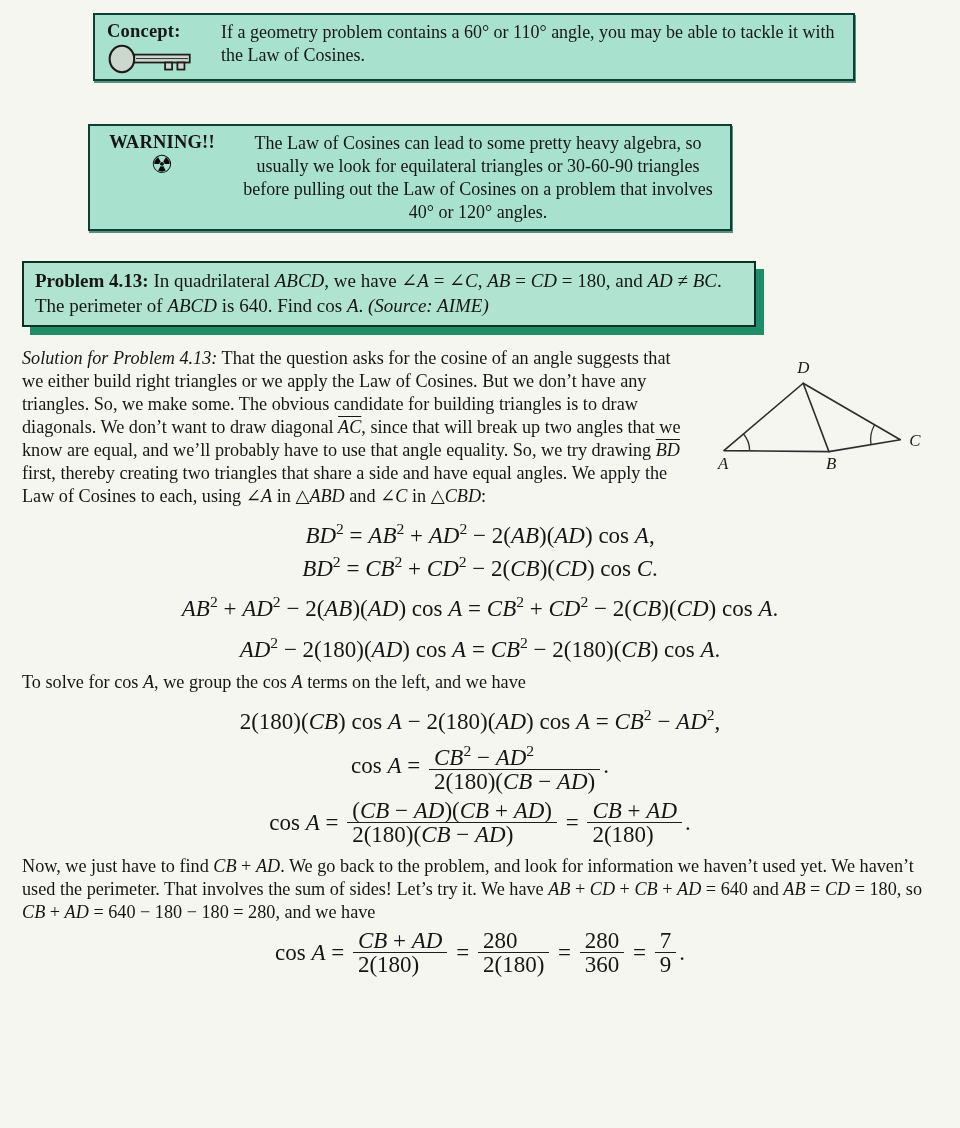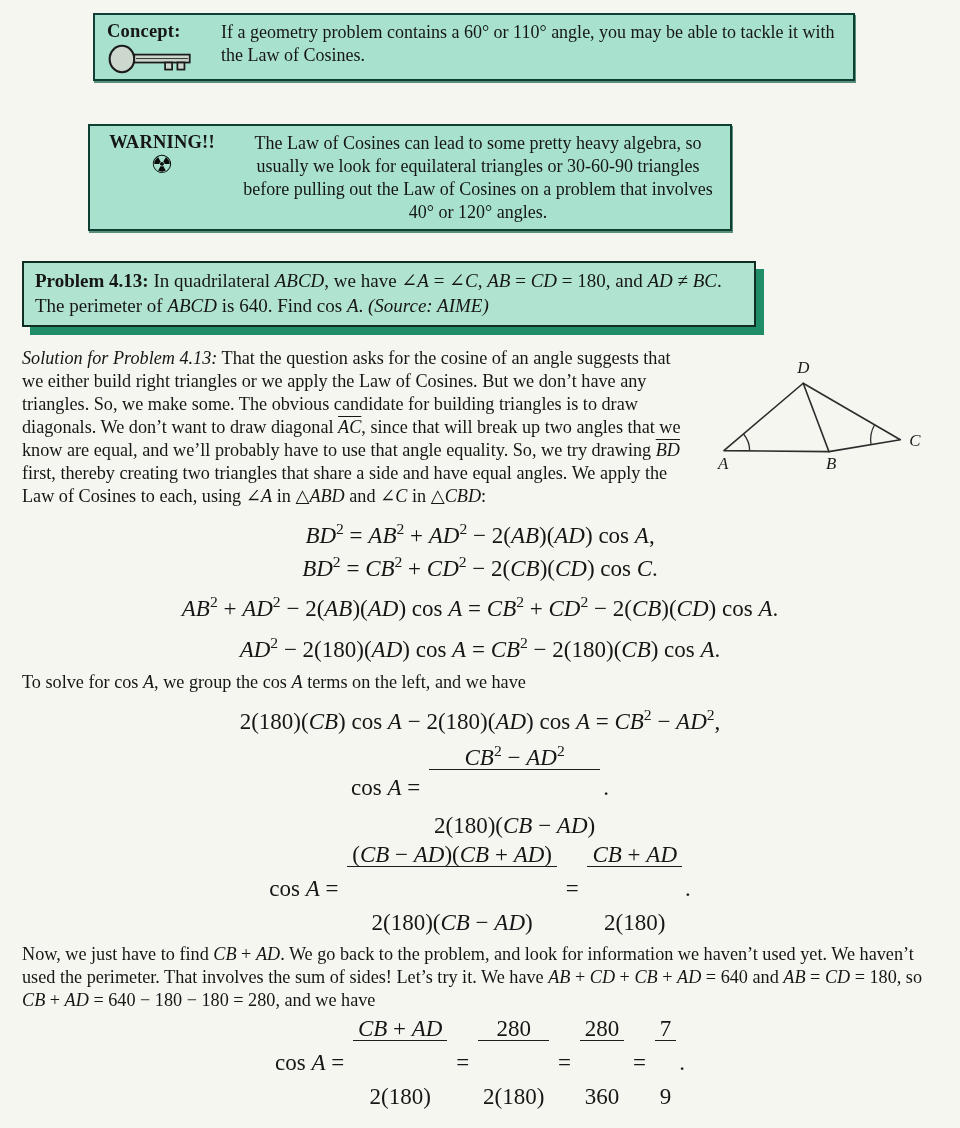--- a/index.html
+++ b/index.html
@@ -45,23 +45,23 @@
   .solution{margin:20px 22px 0 22px;font-size:18.2px;line-height:23px;}
   .para{margin:7px 0;}
   .lead{}
   .diagram-svg{float:right;margin:2px 0 2px 18px;}
   .dline{stroke:#2c2c2c;stroke-width:1.6;fill:none;stroke-linejoin:round;stroke-linecap:round;}
   .darc{stroke:#2c2c2c;stroke-width:1.3;fill:none;}
   .dlabel{font-family:"Liberation Serif","DejaVu Serif",serif;font-style:italic;font-size:17px;fill:#1a1a1a;}
 
   .eq{text-align:center;margin:8px 0;font-size:23px;}
   .eq-line{line-height:26px;}
-  .frac{display:inline-block;vertical-align:middle;text-align:center;margin:0 3px;transform:translateY(-2px);}
+  .frac{display:inline-block;vertical-align:middle;text-align:left;margin:0 3px;transform:translateY(-2px);}
   .frac .num{display:block;padding:0 5px 1px;border-bottom:1.5px solid #1d1d1d;line-height:21px;}
-  .frac .den{display:block;padding:1px 5px 0;line-height:21px;margin-top:44px;}
+  .frac .den{display:block;padding:1px 5px 0;line-height:21px;}
 </style>
 </head>
 <body>
 
 <div>
 
   <section class="box concept">
     <div class="box-head">
       <div class="box-label">Concept:</div>
       <svg class="key-svg" viewBox="0 0 100 34">

